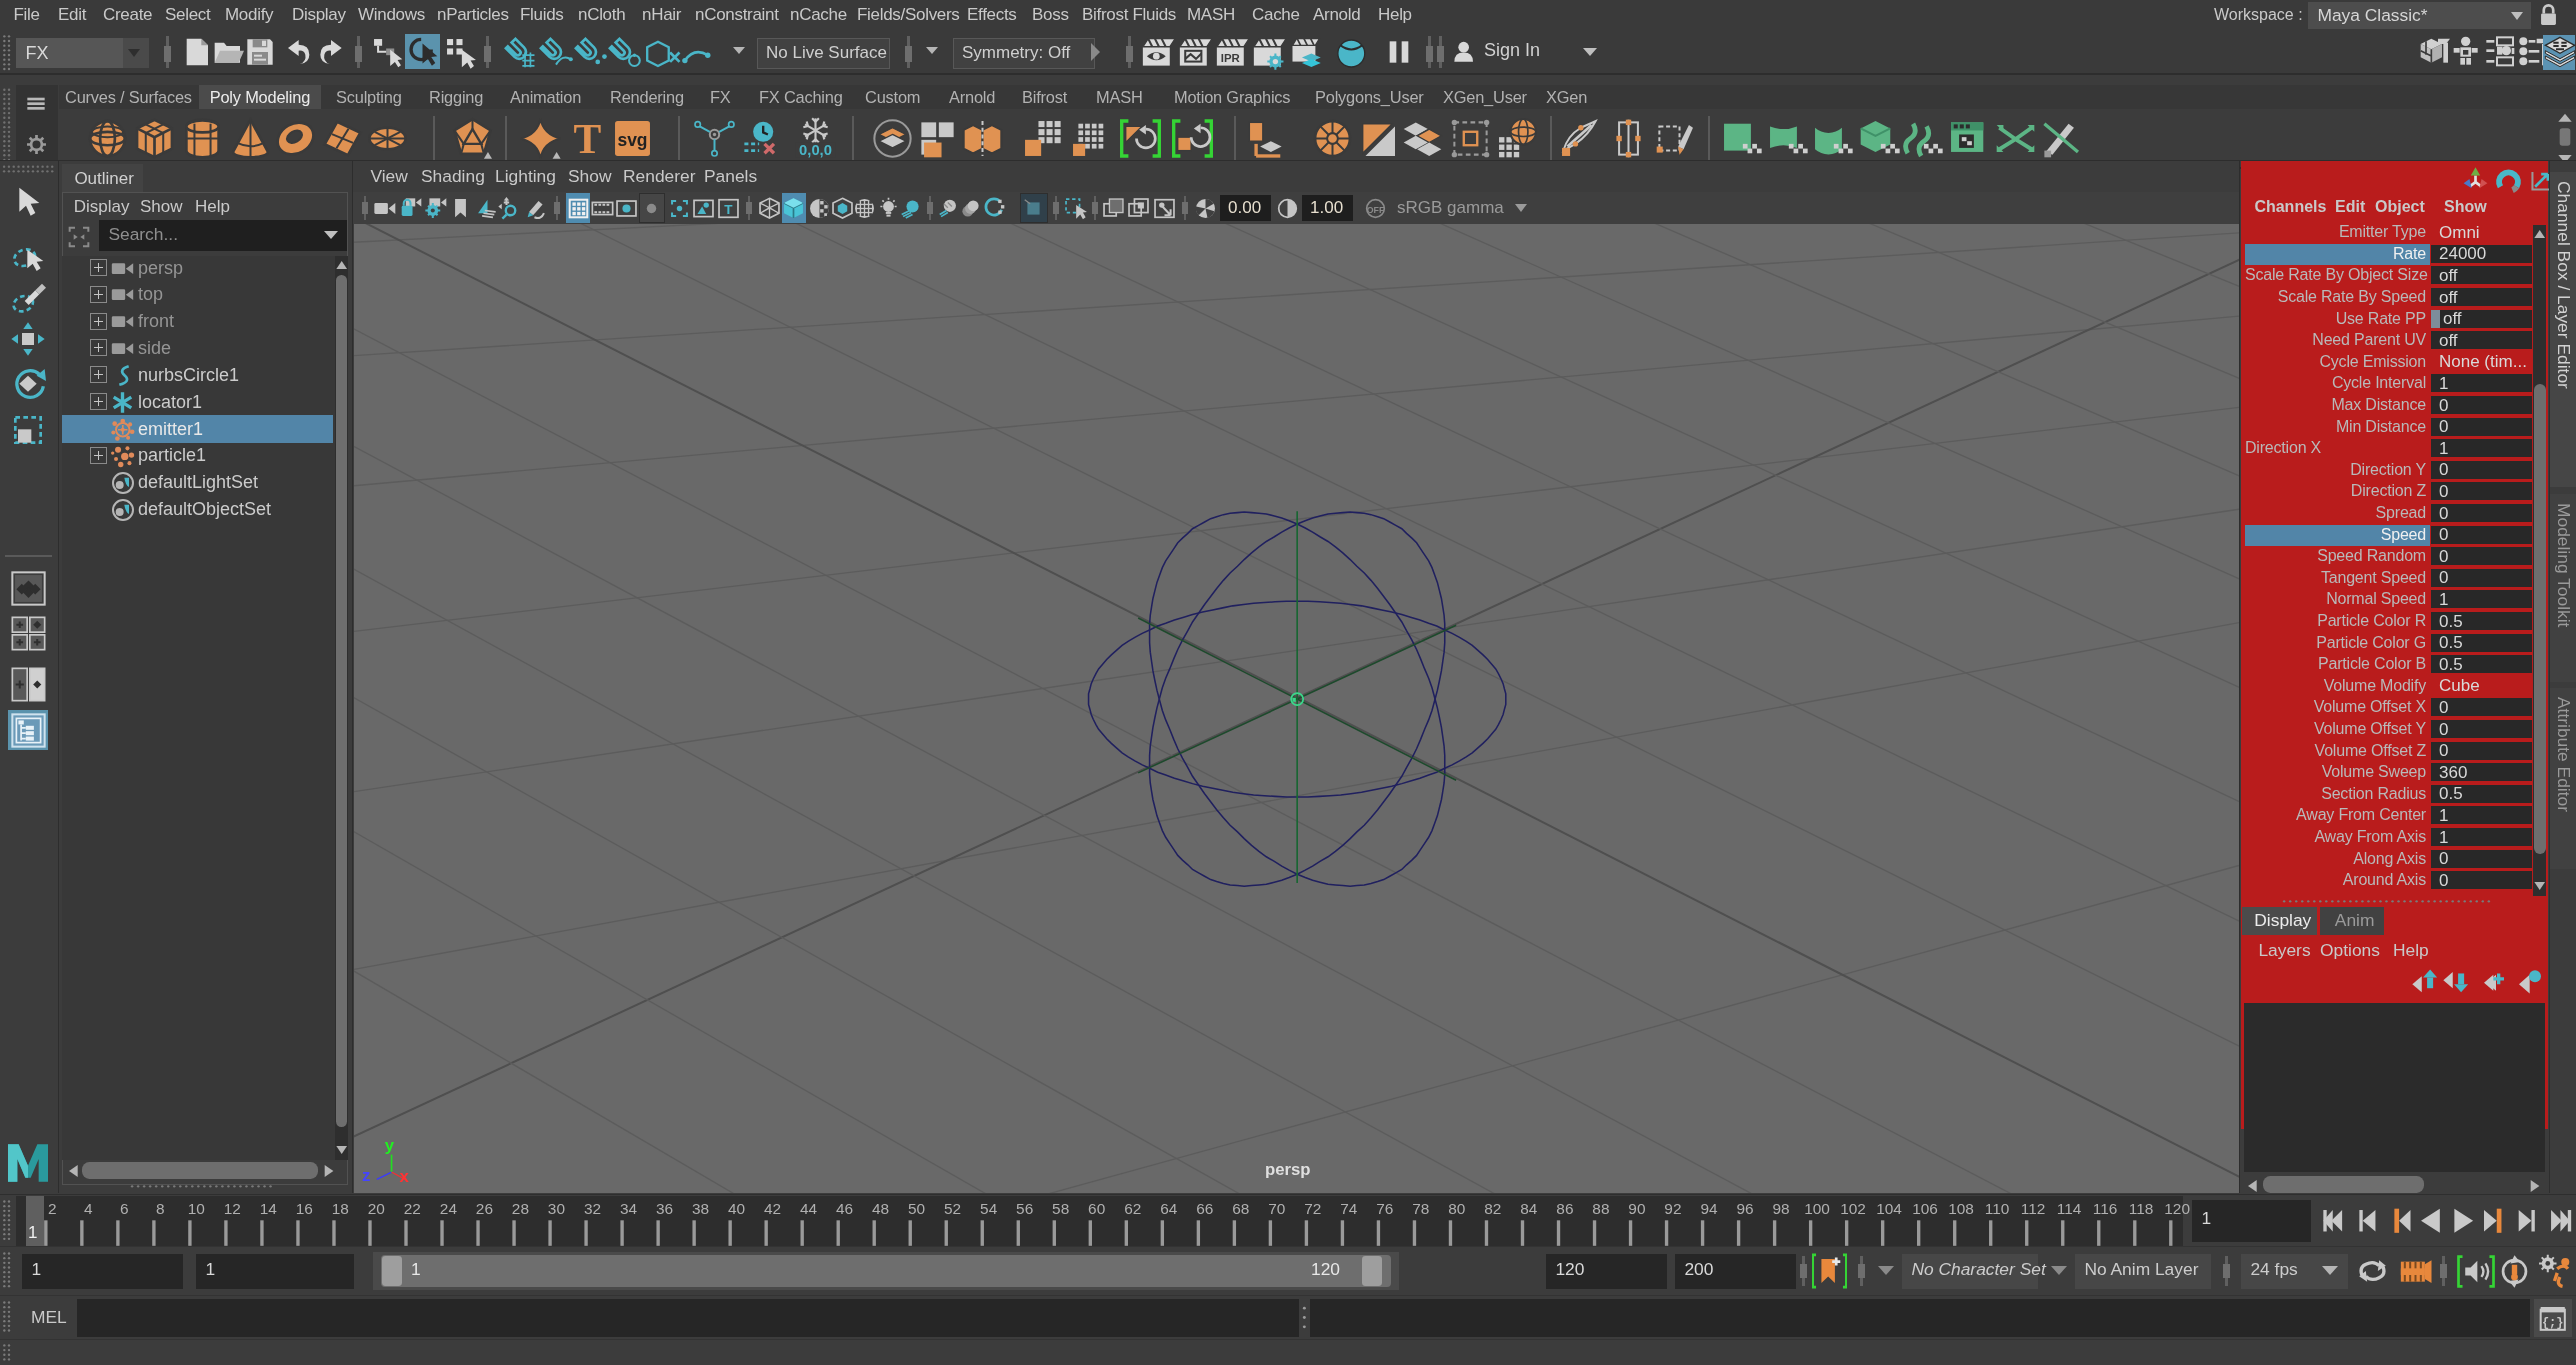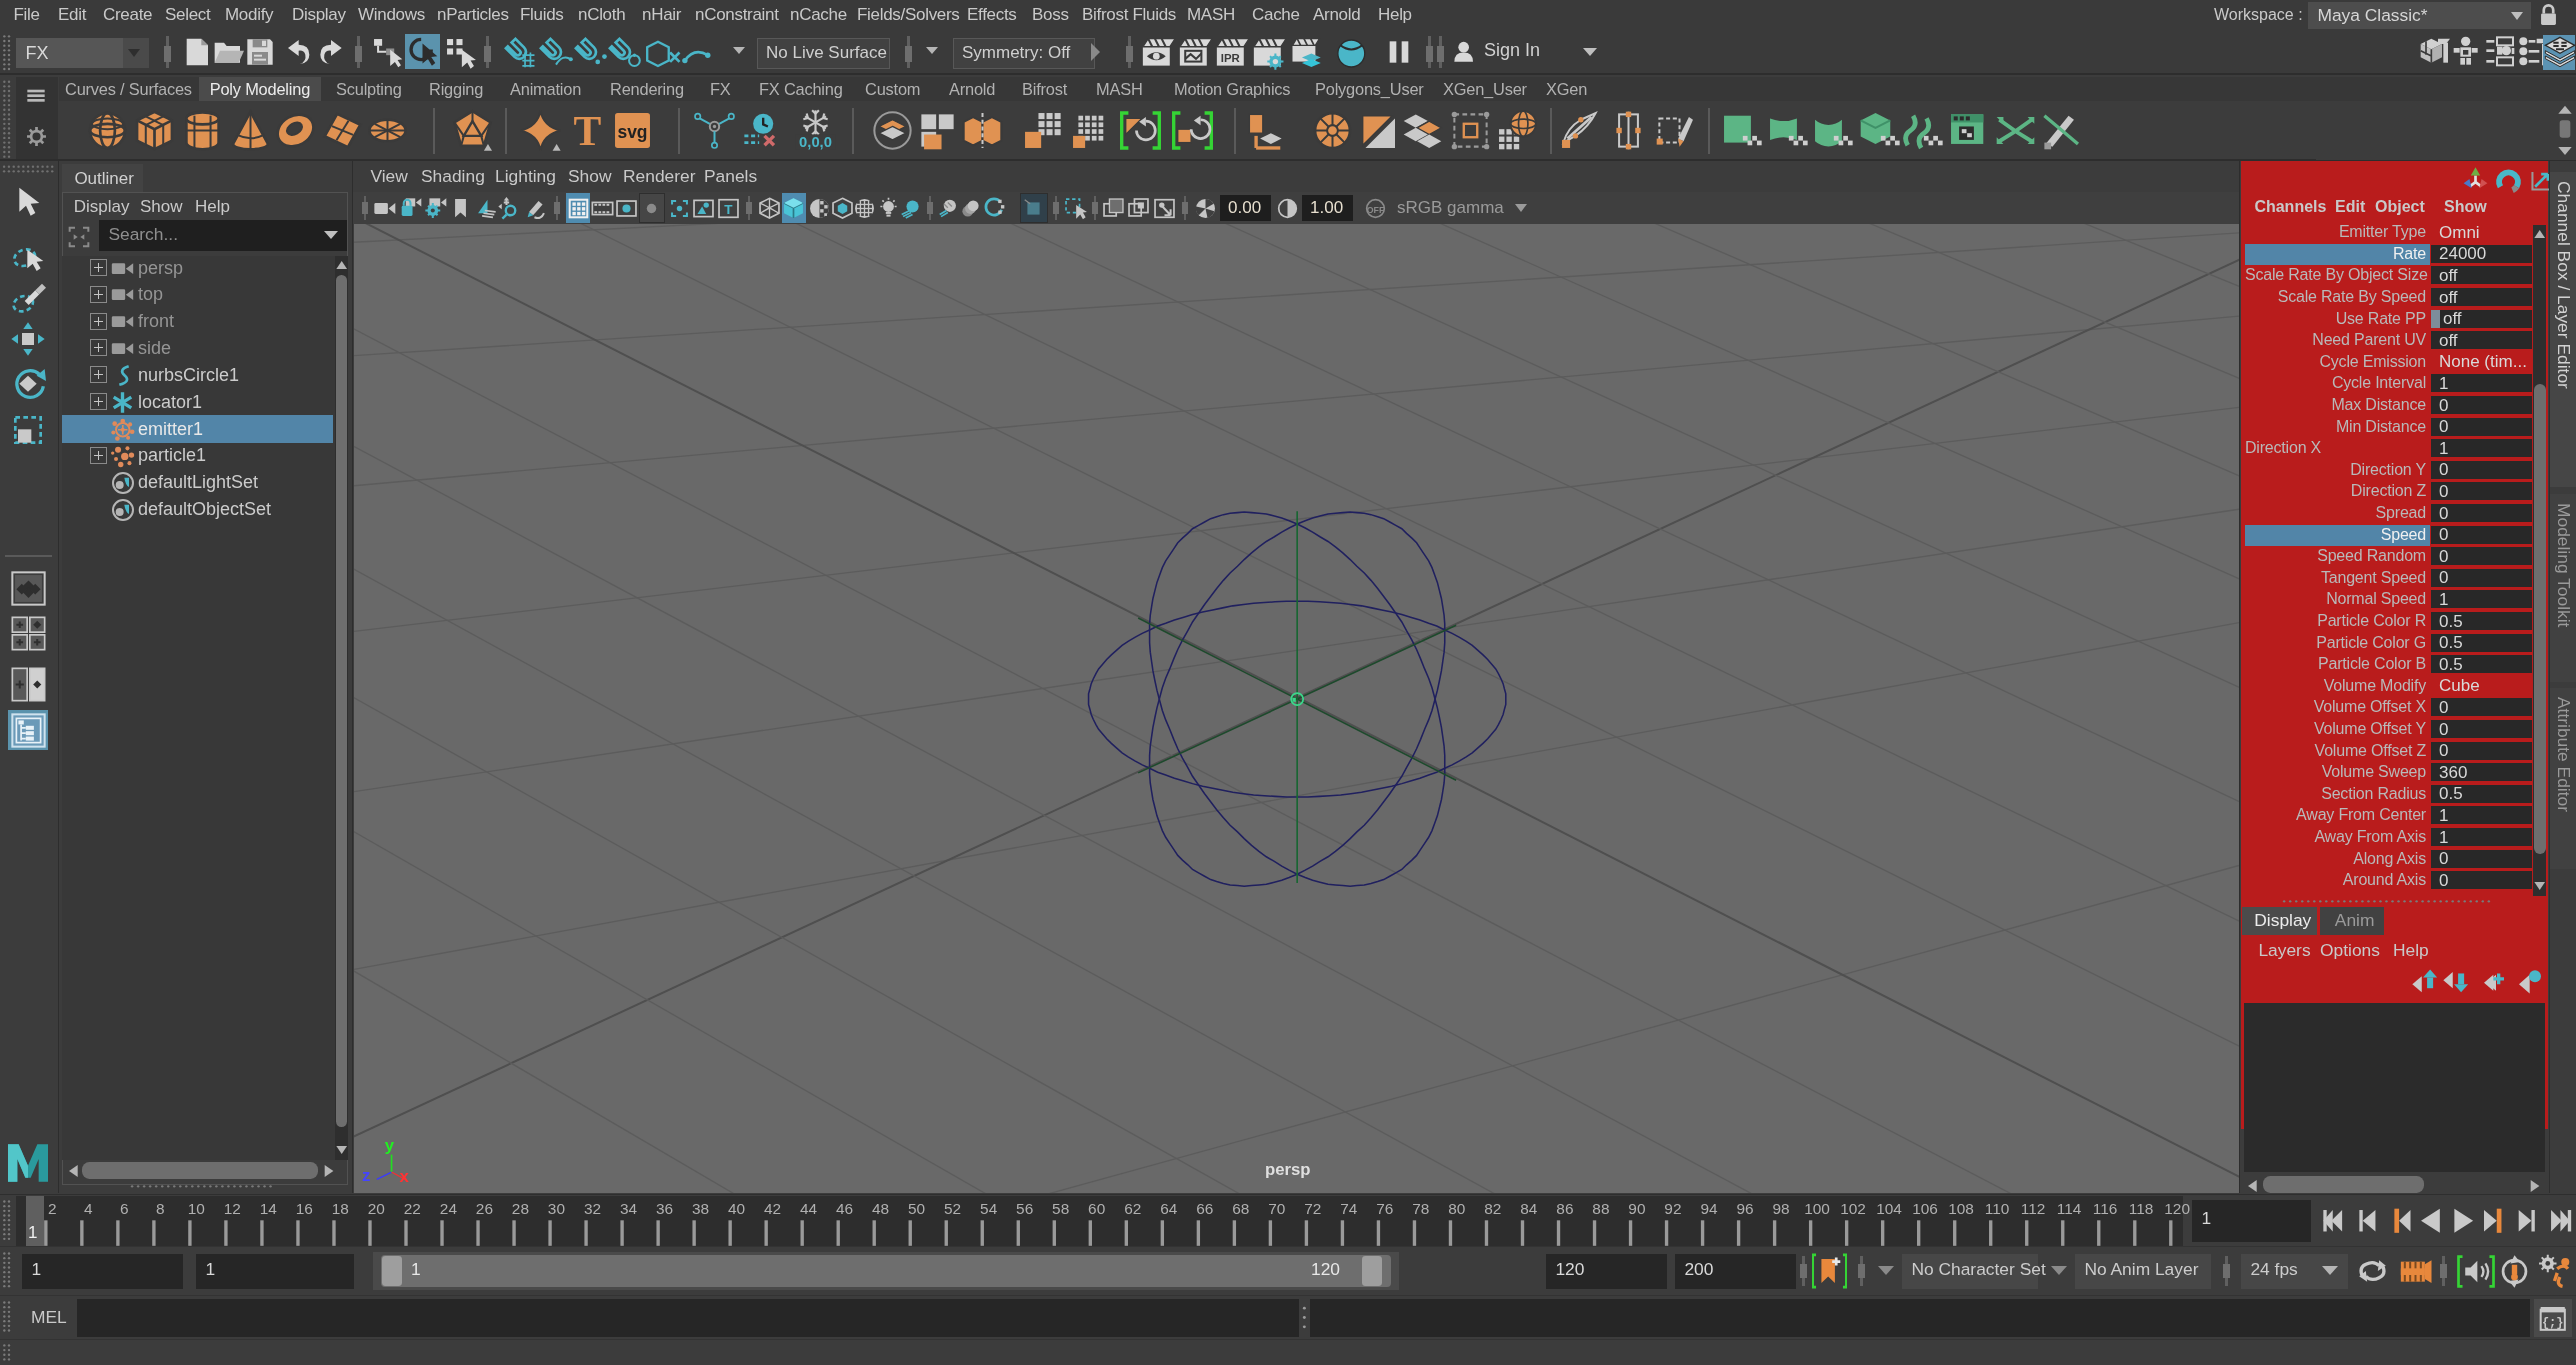--- a/index.html
+++ b/index.html
@@ -260,21 +260,21 @@
             <polygon points="24,2 46,14 24,26 2,14" fill="#d9d9d9" stroke="#2c2c2c" stroke-width="2"></polygon>
             <polygon points="2,22 24,34 46,22 46,26 24,38 2,26" fill="#d9d9d9" stroke="#2c2c2c" stroke-width="1.5"></polygon>
             <polygon points="2,30 24,42 46,30 46,34 24,46 2,34" fill="#d9d9d9" stroke="#2c2c2c" stroke-width="1.5"></polygon>
             <g stroke="#2c2c2c" stroke-width="3">
               <path d="M14 10 H22 M26 10 H34 M14 15 H22 M26 15 H34 M18 20 H30"></path>
             </g>
           </g>
         </svg>
 </div>
 </div>
-<div class="" style="position:absolute;left:0px;top:77px;width:2316px;height:84px;background:#3c3c3c;border-bottom:2px solid #2d2d2d;">
+<div class="" style="position:absolute;left:0px;top:85px;width:2316px;height:84px;background:#3c3c3c;border-bottom:2px solid #2d2d2d;">
 <svg width="13.4" height="81" viewBox="0 0 20 120" style="position:absolute;left:1.3px;top:1.3px">
         <g fill="#707070">
           <circle cx="5" cy="5" r="1.8"></circle>
           <circle cx="12" cy="5" r="1.8"></circle>
           <circle cx="5" cy="12" r="1.8"></circle>
           <circle cx="12" cy="12" r="1.8"></circle>
           <circle cx="5" cy="19" r="1.8"></circle>
           <circle cx="12" cy="19" r="1.8"></circle>
           <circle cx="5" cy="26" r="1.8"></circle>
           <circle cx="12" cy="26" r="1.8"></circle>
@@ -1679,21 +1679,21 @@
       <div style="position:absolute;left:1800px;top:17.4px;width:6.7px;height:13.4px;background:#6e6e6e"></div>
 <svg width="35" height="38" viewBox="0 0 52 56" style="position:absolute;left:1812px;top:5.4px">
         <path d="M6 4 L1 4 L1 52 L6 52" fill="none" stroke="#35d435" stroke-width="4"></path>
         <path d="M46 4 L51 4 L51 52 L46 52" fill="none" stroke="#35d435" stroke-width="4"></path>
         <path d="M14 10 H34 V46 L24 36 L14 46 Z" fill="#e8883c"></path>
         <path d="M36 8 V20 M30 14 H42" stroke="#e8e8e8" stroke-width="4"></path>
       </svg>
 <div style="position:absolute;left:1860px;top:9.4px;width:2.7px;height:29.5px;background:#606060"></div>
       <div style="position:absolute;left:1858px;top:17.4px;width:6.7px;height:13.4px;background:#6e6e6e"></div>
 <span style="position:absolute;left:1878px;top:19px;width:0;height:0;border-left:8px solid transparent;border-right:8px solid transparent;border-top:9.4px solid #8a8a8a"></span>
-<div class="" style="position:absolute;left:1902px;top:6.7px;width:136px;height:35px;background:#474747;">
+<div class="" style="position:absolute;left:1902px;top:6.7px;width:136px;height:35px;background:#474747;font-style:italic;">
 <span class="txt" style="left:9.4px;top:5.4px;font-size:17.4px;color:#cccccc">No Character Set</span>
       </div>
 <span style="position:absolute;left:2051px;top:19px;width:0;height:0;border-left:8px solid transparent;border-right:8px solid transparent;border-top:9.4px solid #8a8a8a"></span>
 <div class="" style="position:absolute;left:2075px;top:6.7px;width:136px;height:35px;background:#474747;">
 <span class="txt" style="left:9.4px;top:5.4px;font-size:17.4px;color:#cccccc">No Anim Layer</span>
       </div>
 <div style="position:absolute;left:2225px;top:9.4px;width:2.7px;height:29.5px;background:#606060"></div>
       <div style="position:absolute;left:2223px;top:17.4px;width:6.7px;height:13.4px;background:#6e6e6e"></div>
 <div class="" style="position:absolute;left:2241px;top:6.7px;width:107px;height:35px;background:#474747;">
 <span class="txt" style="left:9.4px;top:5.4px;font-size:17.4px;color:#cccccc">24 fps</span>

